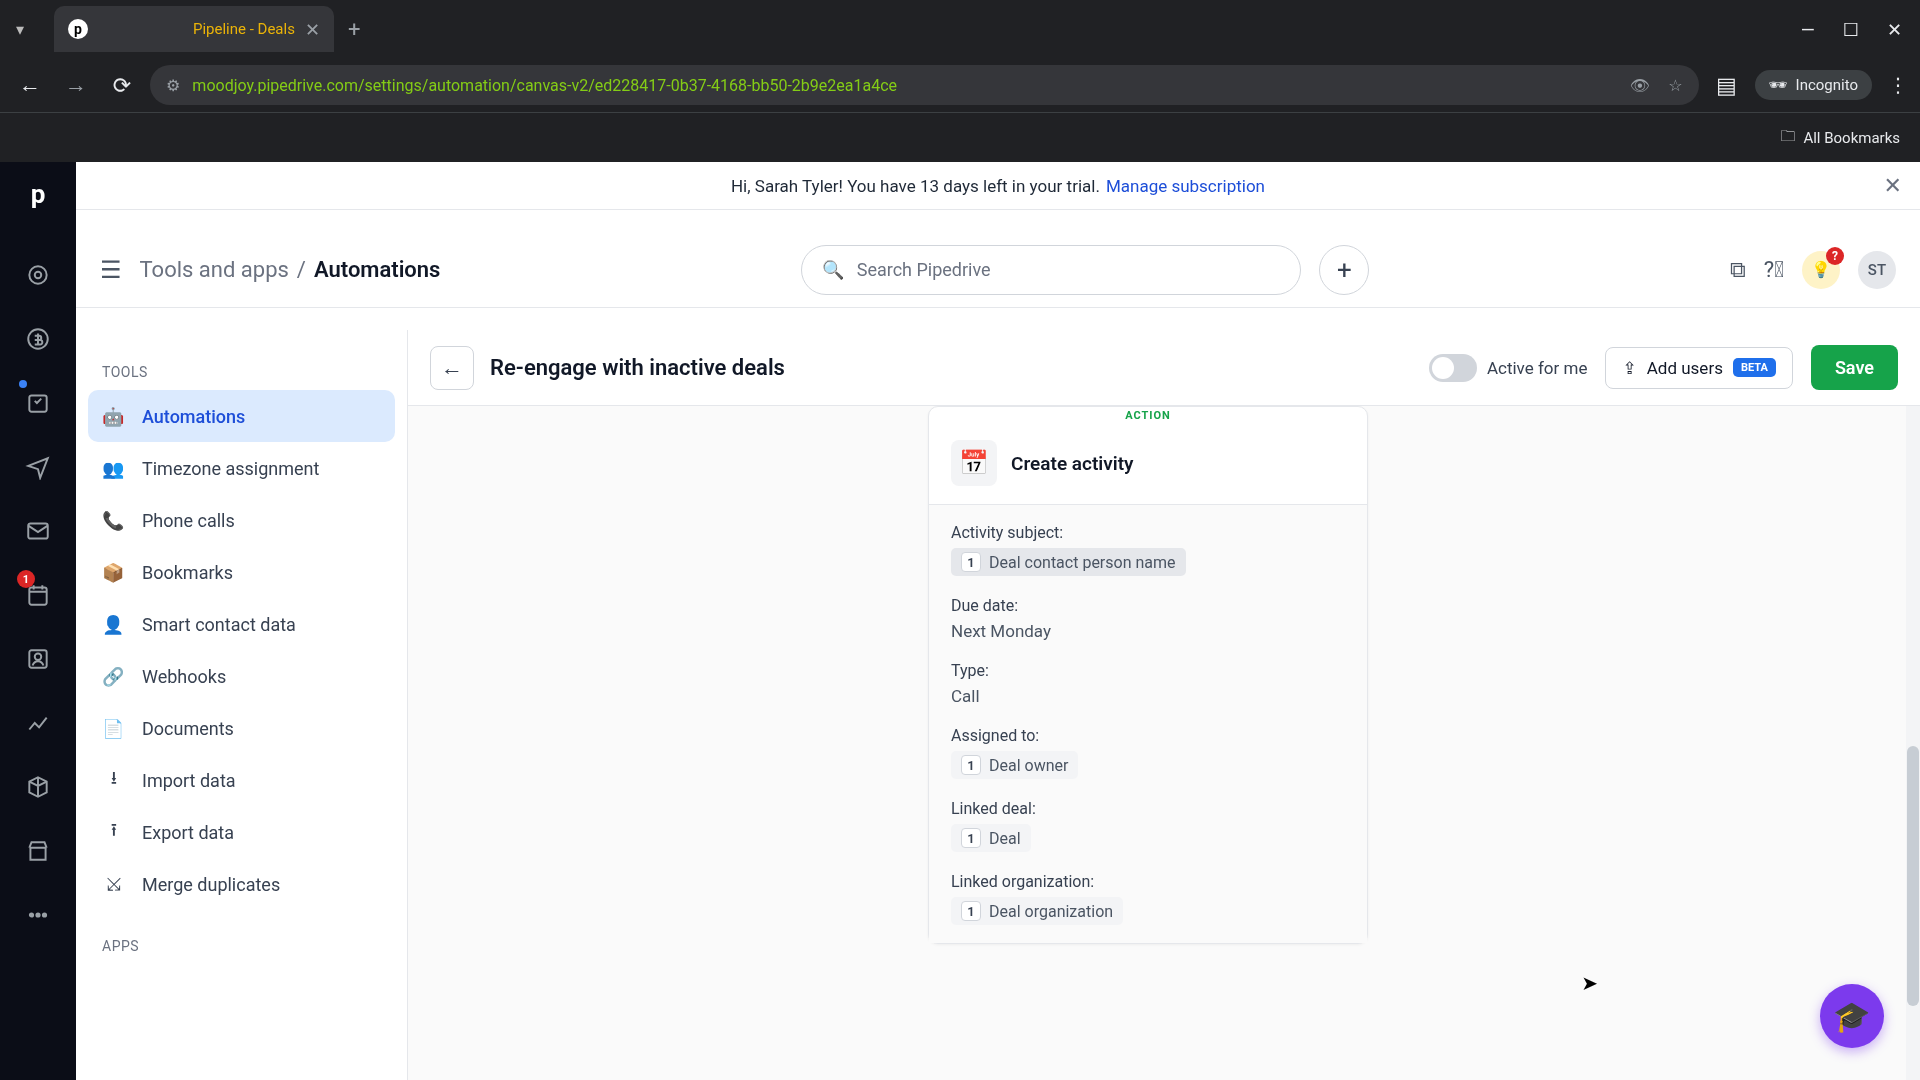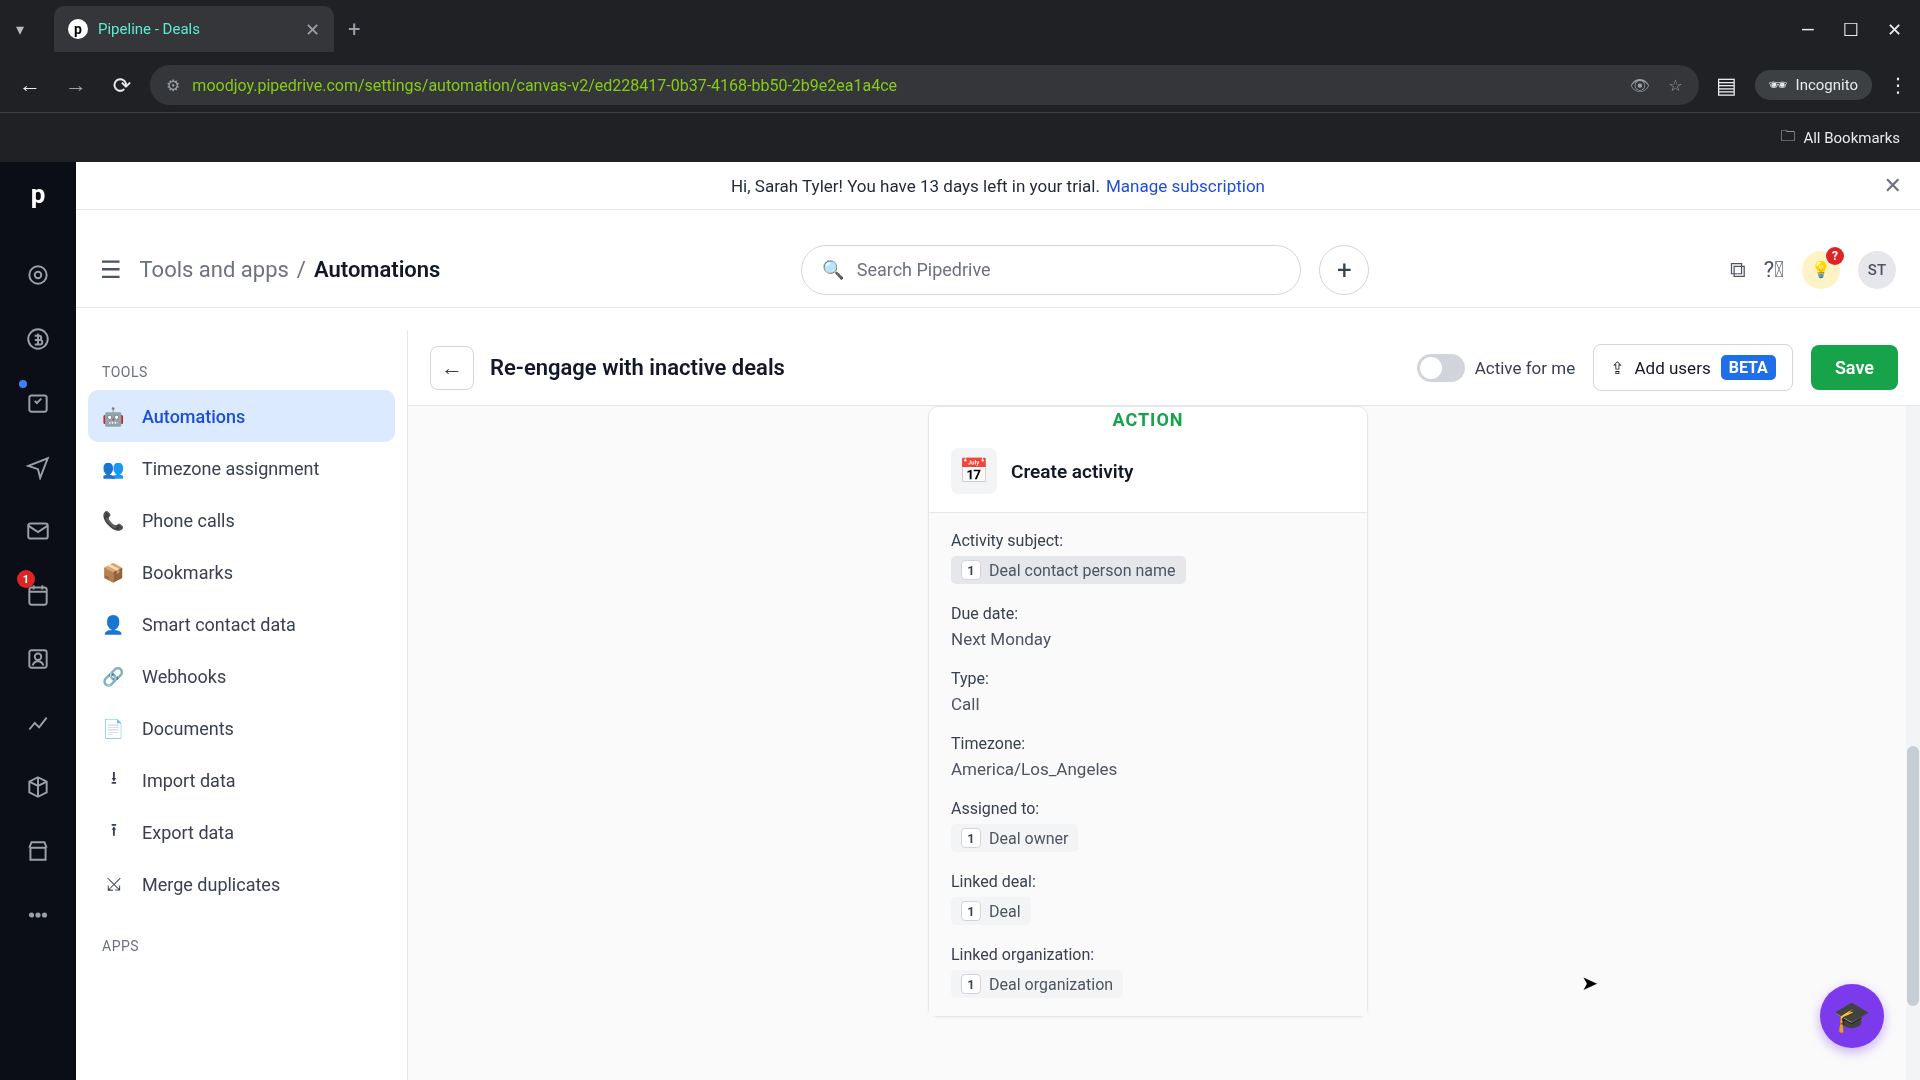--- a/index.html
+++ b/index.html
@@ -4,21 +4,21 @@
 <style>
 * { margin: 0; padding: 0; box-sizing: border-box; font-family: -apple-system, BlinkMacSystemFont, "Segoe UI", Roboto, sans-serif; }
 body { width: 1920px; height: 1080px; overflow: hidden; background: #fff; }
 
 
 .browser-chrome { background: #202124; height: 58px; display: flex; align-items: center; padding: 0 8px; }
 .tab-strip { display: flex; align-items: center; margin-left: 12px; }
 .tab-dropdown { width: 24px; height: 24px; border-radius: 4px; display: flex; align-items: center; justify-content: center; color: #bbb; }
 .tab { background: #35363a; border-radius: 10px 10px 0 0; padding: 10px 14px; display: flex; align-items: center; gap: 10px; width: 280px; height: 46px; margin-left: 10px; }
 .tab-favicon { width: 20px; height: 20px; background: #fff; border-radius: 50%; display: flex; align-items: center; justify-content: center; color: #000; font-weight: bold; font-size: 14px; }
-.tab-title { color: #5eead4; font-size: 15px; flex: 1; white-space: nowrap; overflow: hidden; text-overflow: ellipsis; }
+.tab-title { color: #eab308; font-size: 15px; flex: 1; white-space: nowrap; overflow: hidden; text-overflow: ellipsis; text-align: right; }
 .tab-close { color: #9aa0a6; font-size: 18px; }
 .new-tab { color: #9aa0a6; font-size: 22px; margin-left: 14px; cursor: pointer; }
 .window-controls { margin-left: auto; display: flex; gap: 28px; color: #e8eaed; padding-right: 10px; }
 .win-btn { font-size: 18px; }
 
 .address-bar-row { background: #202124; height: 54px; display: flex; align-items: center; padding: 0 12px; gap: 10px; }
 .nav-btn { width: 36px; height: 36px; display: flex; align-items: center; justify-content: center; color: #9aa0a6; font-size: 22px; border-radius: 50%; }
 .nav-btn.active { color: #e8eaed; }
 .addr-bar { flex: 1; background: #35363a; border-radius: 22px; height: 40px; display: flex; align-items: center; padding: 0 16px; gap: 12px; }
 .addr-icon { color: #9aa0a6; font-size: 16px; }
@@ -67,36 +67,36 @@
 
 .canvas-col { flex: 1; display: flex; flex-direction: column; }
 .canvas-header { height: 76px; display: flex; align-items: center; padding: 0 22px; gap: 16px; border-bottom: 1px solid #e5e7eb; }
 .back-btn { width: 44px; height: 44px; border: 1px solid #d1d5db; border-radius: 8px; display: flex; align-items: center; justify-content: center; font-size: 22px; color: #374151; }
 .canvas-title { font-size: 22px; font-weight: 600; color: #111827; }
 .canvas-header-right { margin-left: auto; display: flex; align-items: center; gap: 18px; }
 .toggle-wrap { display: flex; align-items: center; gap: 10px; font-size: 17px; color: #374151; }
 .toggle { width: 48px; height: 28px; background: #d1d5db; border-radius: 14px; position: relative; }
 .toggle::after { content: ""; position: absolute; left: 3px; top: 3px; width: 22px; height: 22px; background: #fff; border-radius: 50%; }
 .add-users-btn { border: 1px solid #d1d5db; border-radius: 8px; padding: 10px 16px; display: flex; align-items: center; gap: 10px; font-size: 17px; color: #111827; }
-.beta-tag { background: #1f6feb; color: #fff; font-size: 16px; font-weight: 700; padding: 3px 8px; border-radius: 5px; }
+.beta-tag { background: #1f6feb; color: #fff; font-size: 11px; font-weight: 700; padding: 3px 8px; border-radius: 5px; }
 .save-btn { background: #16a34a; color: #fff; font-size: 18px; font-weight: 600; padding: 12px 24px; border-radius: 8px; border: none; }
 
 .canvas-body { flex: 1; position: relative; background: #fafafa; overflow: hidden; }
 .activity-card { position: absolute; top: 0; left: 520px; width: 440px; background: #fff; border: 1px solid #e5e7eb; border-radius: 10px; box-shadow: 0 1px 3px rgba(0,0,0,0.05); }
 .card-head { display: flex; align-items: center; gap: 14px; padding: 18px 22px; }
 .card-icon { width: 46px; height: 46px; background: #f3f4f6; border-radius: 8px; display: flex; align-items: center; justify-content: center; font-size: 24px; }
 .card-title { font-size: 19px; font-weight: 600; color: #111827; }
 .card-body { border-top: 1px solid #e5e7eb; padding: 18px 22px; background: #fafafa; display: flex; flex-direction: column; gap: 20px; }
 .field-label { font-size: 16px; font-weight: 400; color: #374151; margin-bottom: 6px; }
 .field-value { font-size: 17px; color: #4b5563; }
 .token-chip { display: inline-flex; align-items: center; gap: 8px; background: #e5e7eb; border-radius: 5px; padding: 4px 10px; font-size: 16px; color: #4b5563; }
 .token-chip.light { background: #f3f4f6; }
 .token-num { background: #fff; width: 20px; height: 20px; border-radius: 4px; display: flex; align-items: center; justify-content: center; font-size: 13px; font-weight: 600; color: #374151; border: 1px solid #d1d5db; }
 .action-tag-row { display: flex; justify-content: center; padding-top: 2px; }
-.action-tag { color: #16a34a; font-size: 18px; font-weight: 700; letter-spacing: 1px; }
+.action-tag { color: #16a34a; font-size: 11px; font-weight: 700; letter-spacing: 1px; }
 
 .scrollbar { position: absolute; right: 0; top: 0; bottom: 0; width: 14px; background: #f3f4f6; }
 .scroll-thumb { position: absolute; right: 1px; top: 340px; width: 12px; height: 260px; background: #c7cdd4; border-radius: 6px; }
 
 .fab { position: absolute; right: 36px; bottom: 32px; width: 64px; height: 64px; background: #7c3aed; border-radius: 50%; display: flex; align-items: center; justify-content: center; color: #fff; font-size: 30px; box-shadow: 0 4px 12px rgba(124,58,237,0.4); }
 
 .cursor { position: absolute; top: 565px; right: 322px; font-size: 20px; color: #000; pointer-events: none; }
 
 svg { width: 22px; height: 22px; }
 .rail-item svg { width: 26px; height: 26px; stroke: currentColor; fill: none; stroke-width: 1.8; }
@@ -330,24 +330,20 @@
               </div>
               <div>
                 <div class="field-label">Due date:</div>
                 <div class="field-value">Next Monday</div>
               </div>
               <div>
                 <div class="field-label">Type:</div>
                 <div class="field-value">Call</div>
               </div>
               <div>
-                <div class="field-label">Timezone:</div>
-                <div class="field-value">America/Los_Angeles</div>
-              </div>
-              <div>
                 <div class="field-label">Assigned to:</div>
                 <span class="token-chip light">
                     <span class="token-num">1</span>
                     <span>Deal owner</span>
                   </span>
               </div>
               <div>
                 <div class="field-label">Linked deal:</div>
                 <span class="token-chip light">
                     <span class="token-num">1</span>

